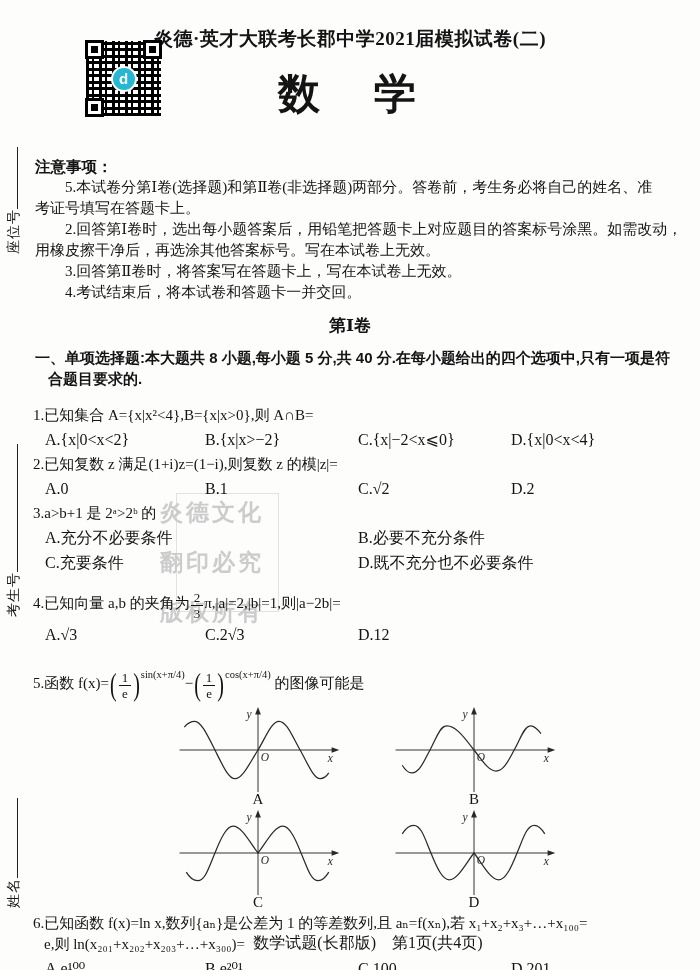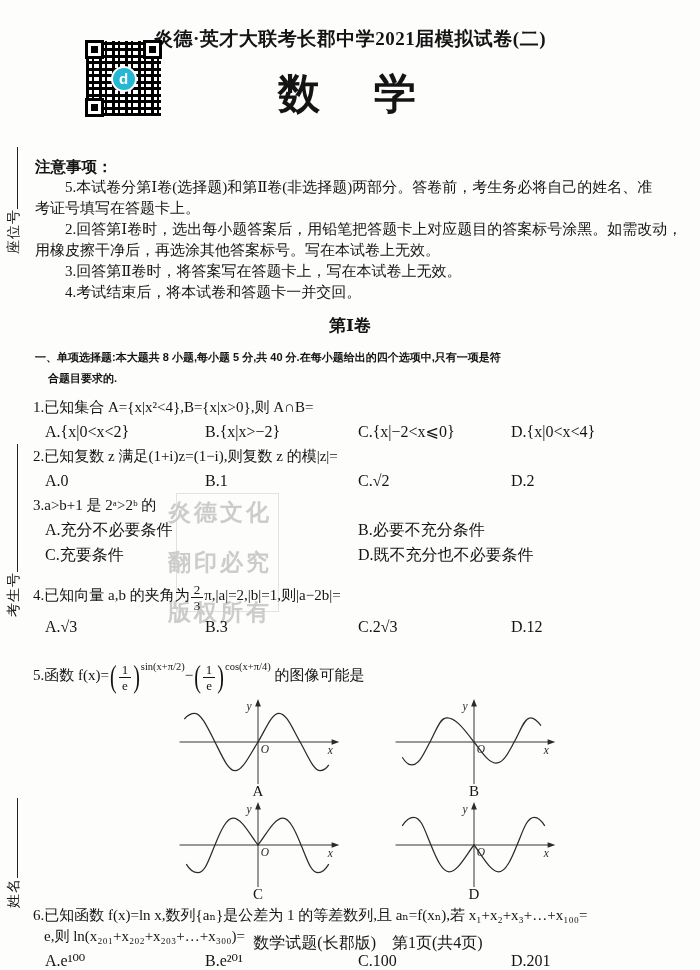--- a/index.html
+++ b/index.html
@@ -32,35 +32,35 @@
 
   
   .side { position:absolute; left:5px; transform-origin:0 0; transform:rotate(-90deg);
           white-space:nowrap; font-size:14px; z-index:2; letter-spacing:1px; }
   .side .blank { display:inline-block; border-bottom:1px solid #222; height:13px; vertical-align:baseline; }
   #side-seat { top:254px; } #side-seat .blank { width:62px; }
   #side-cand { top:617px; } #side-cand .blank { width:128px; }
   #side-name { top:908px; } #side-name .blank { width:80px; }
 
   
-  .wm { position:absolute; left:168px; top:497px; z-index:0; color:#cccccc;
+  .wm { position:absolute; left:160px; top:497px; z-index:0; color:#cccccc;
         font-size:23px; font-weight:700; letter-spacing:3px; font-family:"Liberation Sans","DejaVu Sans",sans-serif; }
   .wm div { margin-bottom:19px; }
   .wm-box { position:absolute; left:176px; top:493px; width:103px; height:119px;
             border:1px solid #e2e2e0; z-index:0; }
 
   
   .notice { margin:34px 13px 0 35px; font-size:15px; line-height:21px; }
   .notice-h { font-weight:700; font-size:15.5px; font-family:"Liberation Sans","DejaVu Sans",sans-serif; }
   .ind { text-indent:2em; }
 
   
   .part-title { text-align:center; font-weight:700; font-size:17px; margin-top:11px;
                 font-family:"Liberation Serif","DejaVu Serif",serif; }
-  .sec { margin:10px 12px 8px 35px; font-weight:700; font-size:11px; line-height:21px;
+  .sec { margin:10px 12px 16px 35px; font-weight:700; font-size:15px; line-height:21px;
          font-family:"Liberation Sans","DejaVu Sans",sans-serif; }
   .sec .cont { padding-left:13px; }
 
   
   .q { margin:3px 12px 0 33px; font-size:15px; line-height:21px; }
   .q .cont { padding-left:11px; }
   .opts { display:flex; margin:2px 0 0 45px; font-size:16px; line-height:23px; }
   .opts .o1 { width:160px; } .opts .o2 { width:153px; } .opts .o3 { width:153px; }
   .opts2 .o1 { width:313px; }
 
@@ -162,27 +162,26 @@
     <div class="opts opts2">
       <span class="o1">C.充要条件</span>
       <span class="o4">D.既不充分也不必要条件</span>
     </div>
 
     <div class="q qtall">
       <span>4.已知向量 a,b 的夹角为</span><span class="frac"><span class="num">2</span><span class="den">3</span></span><span>π,|a|=2,|b|=1,则|a−2b|=</span>
     </div>
     <div class="opts">
       <span class="o1">A.√3</span>
-      <span class="o2">B.3</span>
       <span class="o3">C.2√3</span>
       <span class="o4">D.12</span>
     </div>
 
     <div class="q qtall">
-      <span>5.函数 f(x)=</span><span class="bp">(</span><span class="frac"><span class="num">1</span><span class="den">e</span></span><span class="bp">)</span><span class="expo">sin(x+π/2)</span><span>−</span><span class="bp">(</span><span class="frac"><span class="num">1</span><span class="den">e</span></span><span class="bp">)</span><span class="expo">cos(x+π/4)</span><span> 的图像可能是</span>
+      <span>5.函数 f(x)=</span><span class="bp">(</span><span class="frac"><span class="num">1</span><span class="den">e</span></span><span class="bp">)</span><span class="expo">sin(x+π/4)</span><span>−</span><span class="bp">(</span><span class="frac"><span class="num">1</span><span class="den">e</span></span><span class="bp">)</span><span class="expo">cos(x+π/4)</span><span> 的图像可能是</span>
     </div>
 
     <div class="graphs">
 
       <div class="graph">
         <svg width="172" height="88" viewBox="0 0 170 92">
           <line class="axis" x1="3" y1="46" x2="163" y2="46"></line>
           <polygon class="ah" points="162,43 170,46 162,49"></polygon>
           <line class="axis" x1="85" y1="90" x2="85" y2="7"></line>
           <polygon class="ah" points="82,9 85,1 88,9"></polygon>

